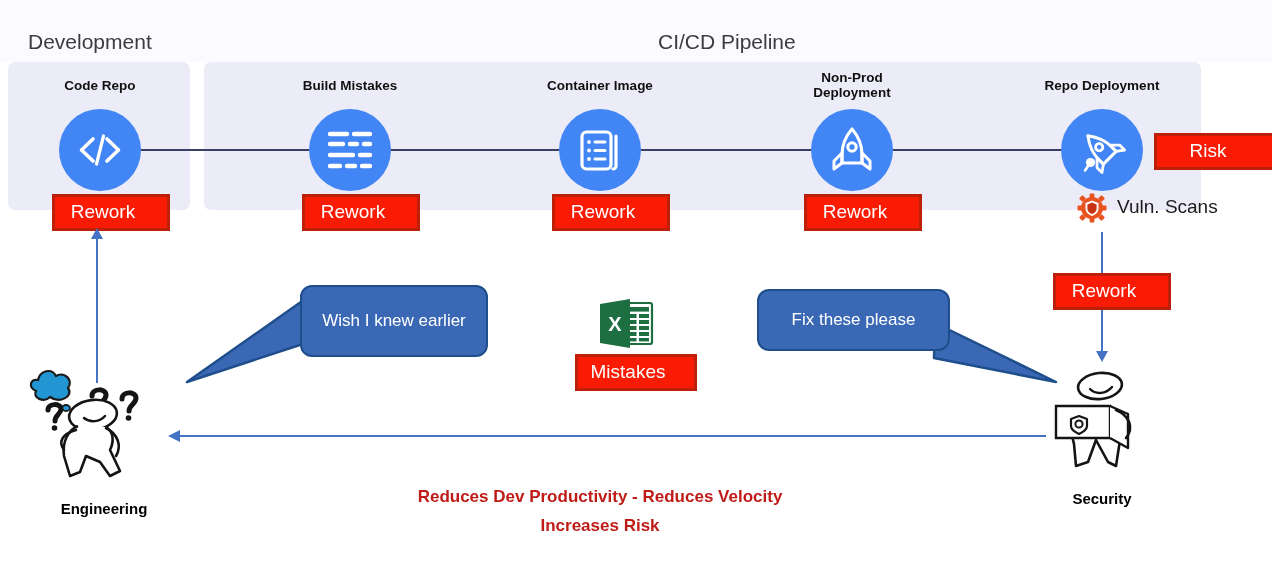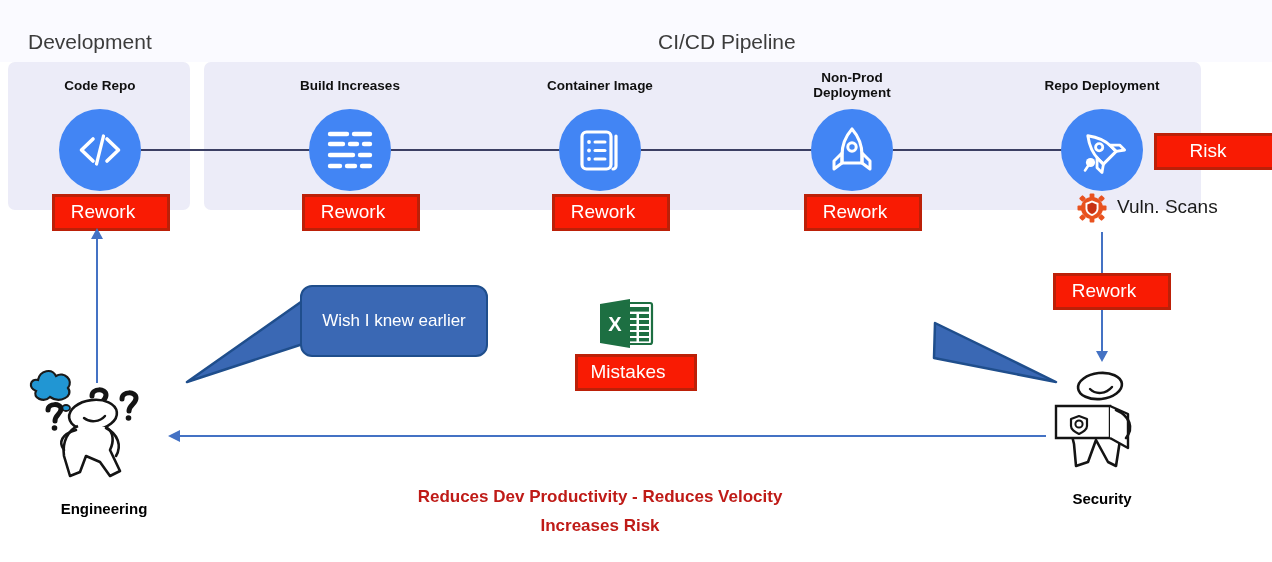--- a/index.html
+++ b/index.html
@@ -205,21 +205,21 @@
   <div class="circle" style="left:59px; top:109px;">
     <svg width="52" height="52" viewBox="0 0 52 52" aria-hidden="true">
       <path d="M19 15 L7.5 26 L19 37" fill="none" stroke="#ffffff" stroke-width="3.6" stroke-linecap="round" stroke-linejoin="round"></path>
       <path d="M33 15 L44.5 26 L33 37" fill="none" stroke="#ffffff" stroke-width="3.6" stroke-linecap="round" stroke-linejoin="round"></path>
       <path d="M29.5 12 L22.5 40" fill="none" stroke="#ffffff" stroke-width="3.2" stroke-linecap="round"></path>
     </svg>
   </div>
   <div class="badge" style="left:52px; top:194px; width:96px;">Rework</div>
 
   <div class="node" style="left:265px; top:78px;">
-    <div class="node-label">Build Increases</div>
+    <div class="node-label">Build Mistakes</div>
   </div>
   <div class="circle" style="left:309px; top:109px;">
     <svg width="50" height="44" viewBox="0 0 50 44" aria-hidden="true">
       <g fill="none" stroke="#ffffff" stroke-width="4.4" stroke-linecap="round">
         <line x1="5" y1="6" x2="22" y2="6"></line>
         <line x1="29" y1="6" x2="45" y2="6"></line>
         <line x1="5" y1="16" x2="18" y2="16"></line>
         <line x1="25" y1="16" x2="32" y2="16"></line>
         <line x1="39" y1="16" x2="45" y2="16"></line>
         <line x1="5" y1="27" x2="28" y2="27"></line>
@@ -320,20 +320,21 @@
     </svg>
   </div>
   <div class="bubble" style="left:300px; top:285px; width:188px; height:72px;">Wish I knew
 earlier</div>
 
   <div class="bubble-tail" style="left:930px; top:320px;">
     <svg width="130" height="80" viewBox="0 0 130 80" aria-hidden="true">
       <path d="M5 3 L126 62 L4 38 Z" fill="#3a68b4" stroke="#1f4e8c" stroke-width="2.5" stroke-linejoin="round"></path>
     </svg>
   </div>
+  <div class="bubble" style="left:757px; top:289px; width:193px; height:62px;">Fix these please</div>
 
   <div class="xls-icon" style="left:597px; top:298px;">
     <svg width="58" height="52" viewBox="0 0 58 52" aria-hidden="true">
       <rect x="28" y="5" width="27" height="41" rx="2" fill="#ffffff" stroke="#1d6f42" stroke-width="2.2"></rect>
       <g fill="#1d6f42">
         <rect x="31" y="9" width="21" height="4.6"></rect>
         <rect x="31" y="16" width="8.5" height="4"></rect>
         <rect x="42" y="16" width="10" height="4"></rect>
         <rect x="31" y="22" width="8.5" height="4"></rect>
         <rect x="42" y="22" width="10" height="4"></rect>

